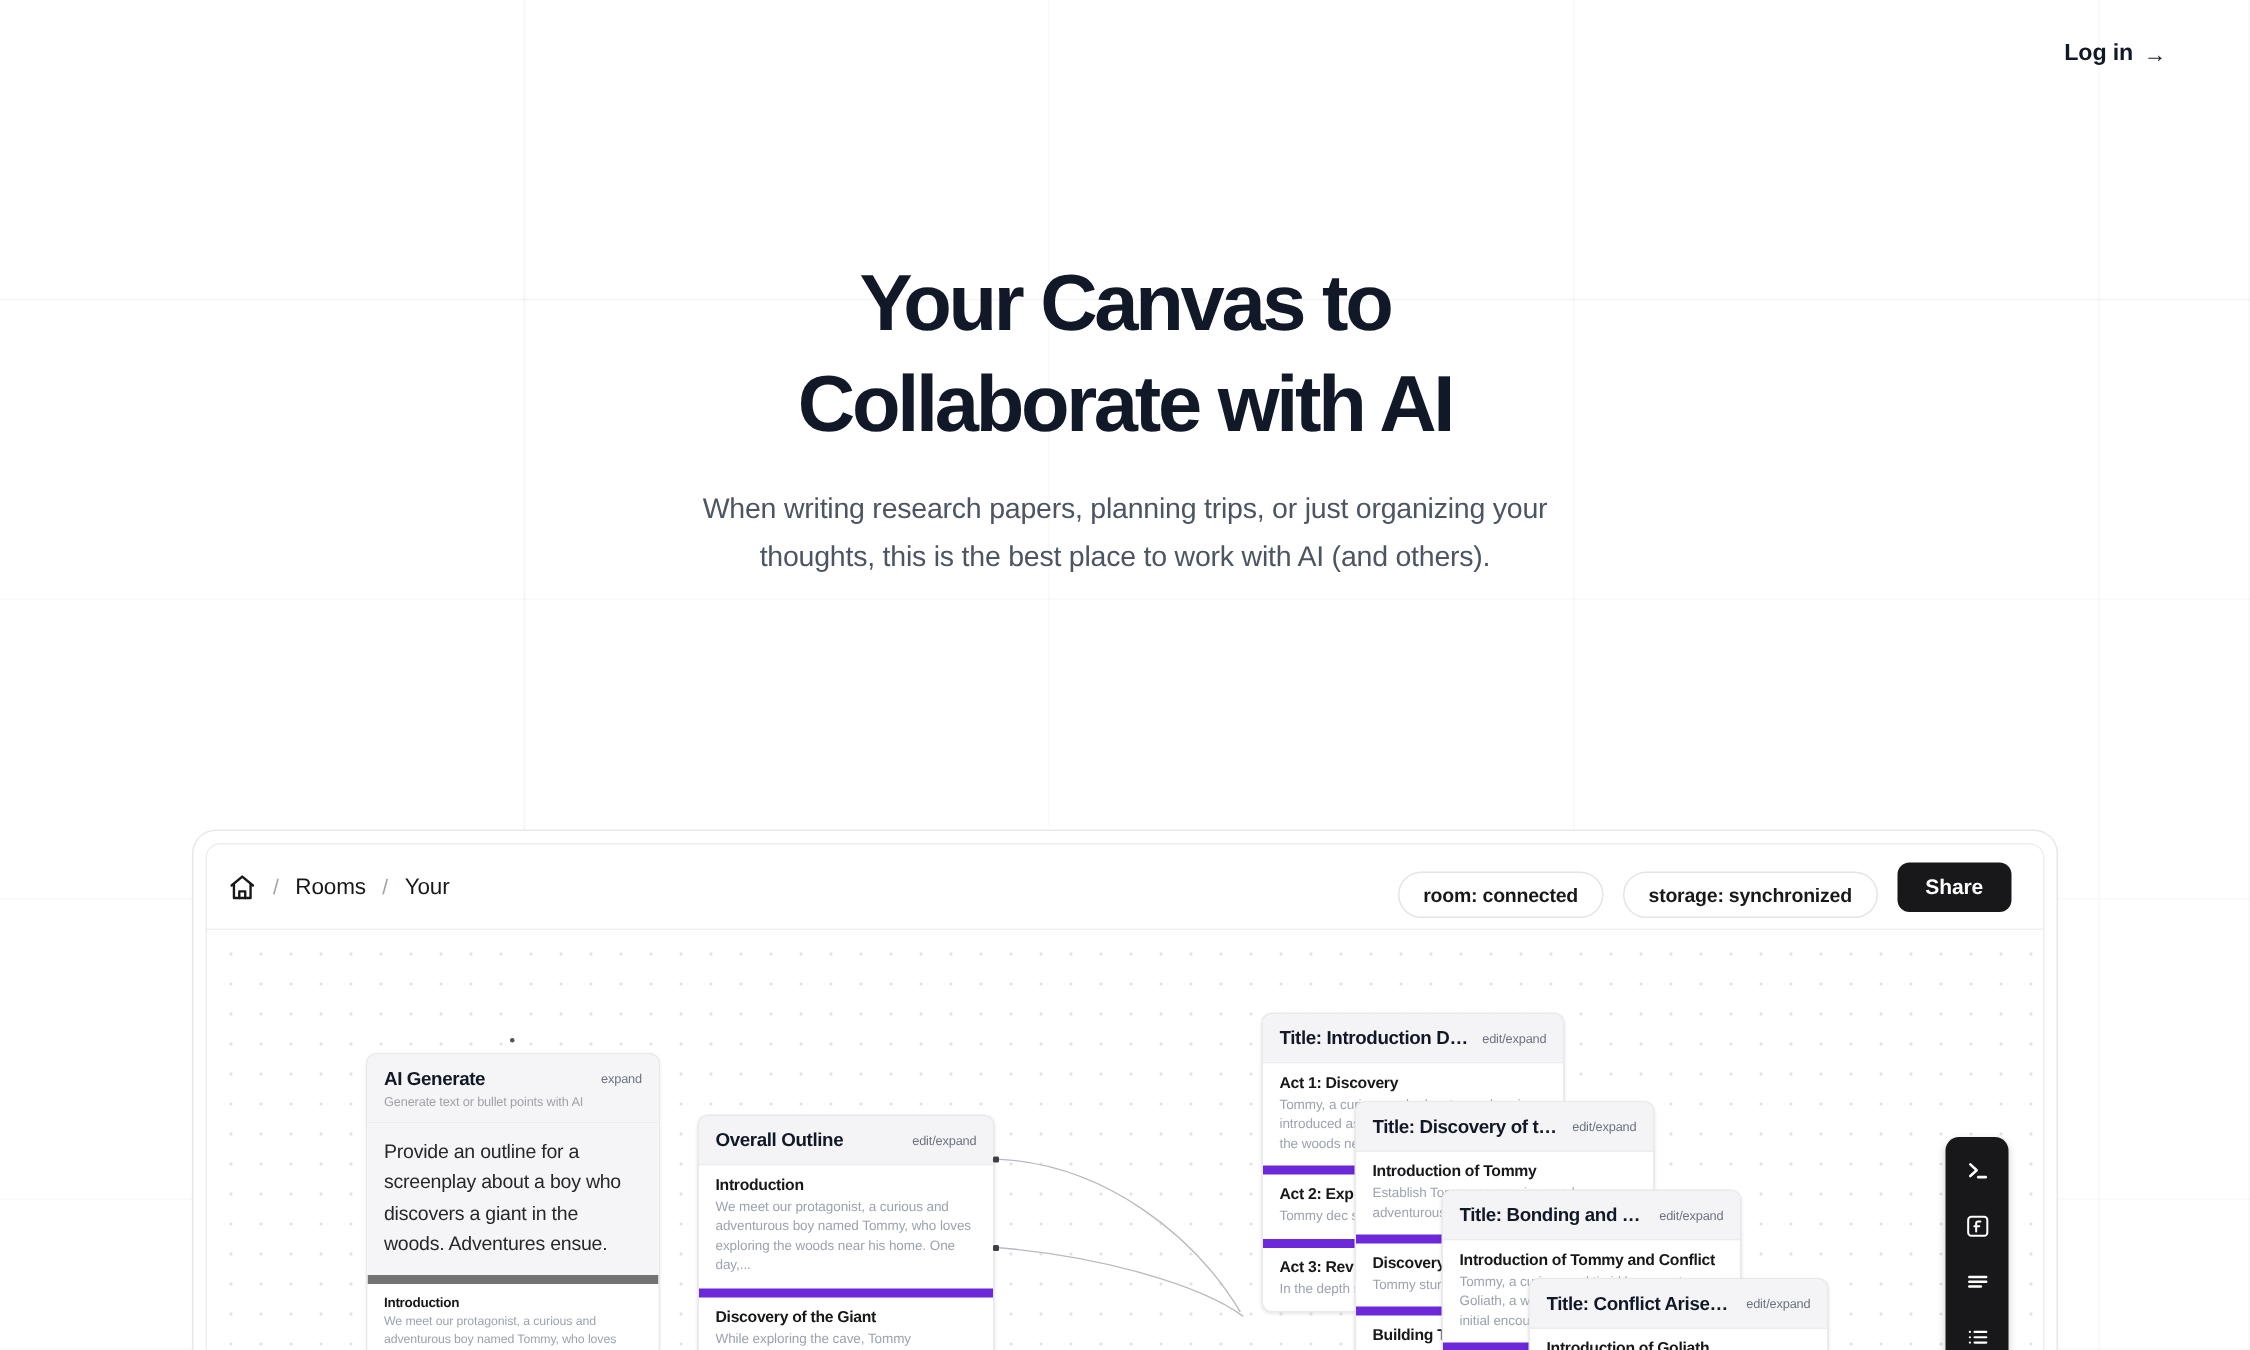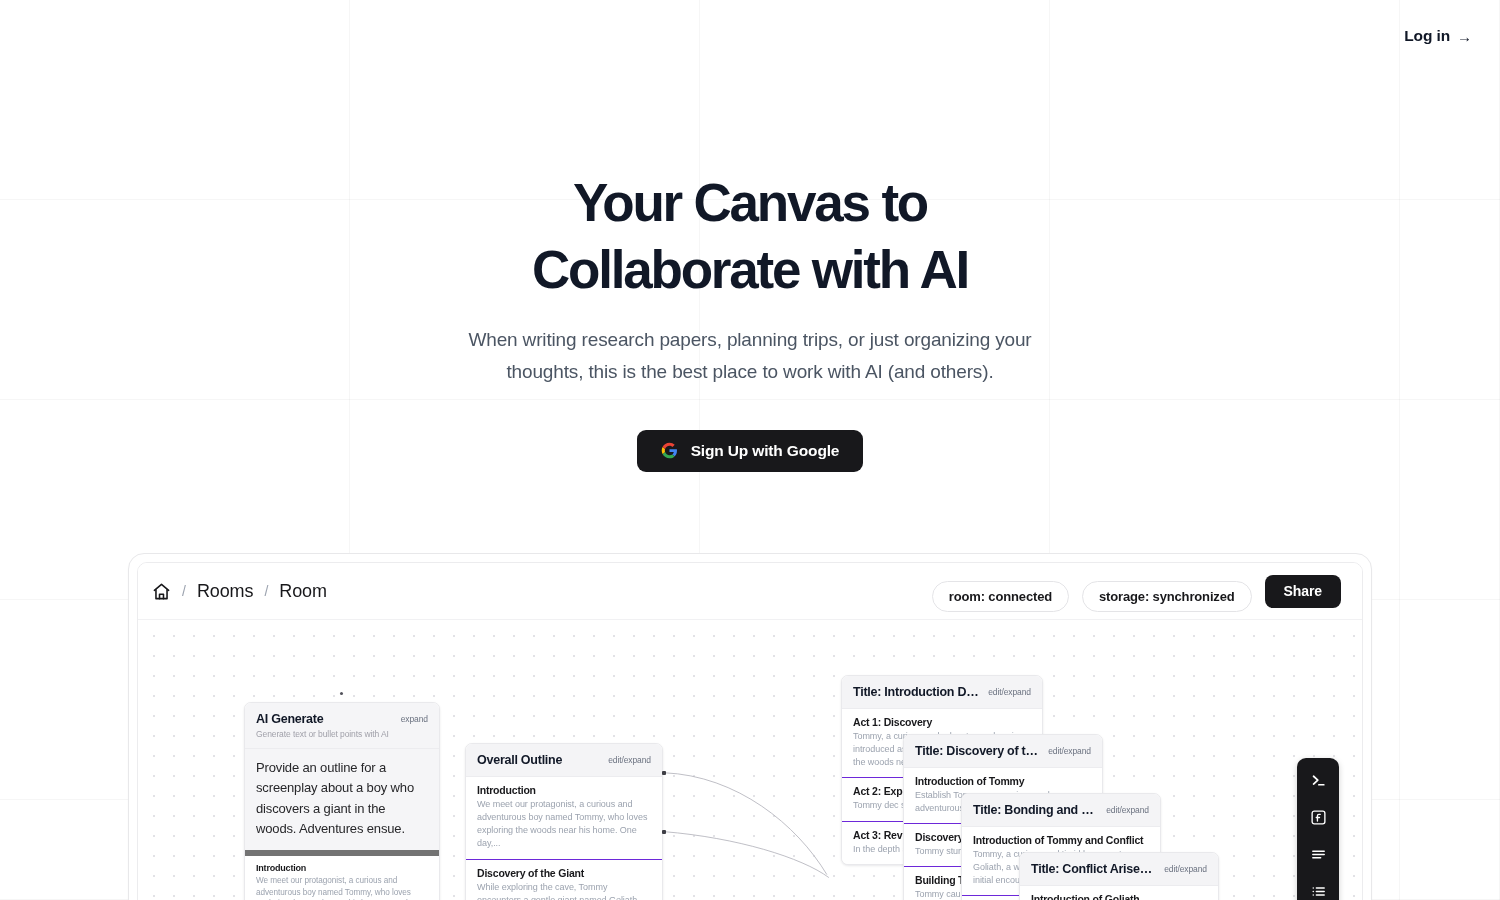--- a/index.html
+++ b/index.html
@@ -17,21 +17,21 @@
       repeating-linear-gradient(to right, rgba(0,0,0,0.035) 0 1px, transparent 1px 350px),
       repeating-linear-gradient(to bottom, rgba(0,0,0,0.035) 0 1px, transparent 1px 200px),
       #ffffff;
     background-position: -1px -1px, -1px -1px;
   }
 
   
   .topnav {
     position: absolute; top: 0; left: 0; right: 0; height: 72px;
     display: flex; align-items: center; justify-content: flex-end;
-    padding-right: 28px;
+    padding-right: 56px;
   }
   .login-link {
     display: inline-flex; align-items: center; gap: 7px;
     font-size: 15.5px; font-weight: 700; color: #111827;
     letter-spacing: -0.1px; cursor: pointer; text-decoration: none;
   }
   .login-arrow { font-size: 15px; line-height: 1; color: #111827; }
 
   
   .hero { position: absolute; top: 0; left: 0; right: 0; text-align: center; }
@@ -85,21 +85,21 @@
     height: 57px;
     display: flex; align-items: center;
     padding: 0 21px 0 14px;
     background: #ffffff;
     border-bottom: 1px solid #f1f1f3;
   }
   .breadcrumb { display: flex; align-items: center; gap: 11px; }
   .home-icon { display: block; width: 19px; height: 19px; color: #18181b; }
   .bc-sep { color: #9ca3af; font-size: 14px; font-weight: 400; }
   .bc-item {
-    font-size: 18px; color: #18181b; font-weight: 400;
+    font-size: 15px; color: #18181b; font-weight: 400;
     letter-spacing: -0.1px; cursor: pointer;
   }
   .app-bar-right {
     margin-left: auto; display: flex; align-items: center; gap: 13px;
   }
   .pill {
     border: 1px solid #e4e4e7; border-radius: 999px;
     padding: 0 16px; height: 31px;
     display: inline-flex; align-items: center;
     font-size: 13px; font-weight: 700; color: #18181b;
@@ -157,21 +157,21 @@
   .node-body { background: #ffffff; }
   .prompt-box {
     margin: 0; padding: 9px 11px 11px;
     background: #f5f5f7;
     font-size: 13px; line-height: 1.56; color: #27272a;
     letter-spacing: -0.15px;
     border-bottom: 6px solid #737373;
   }
   .section {
     padding: 7px 11px 8px;
-    border-bottom: 1px solid #6d28d9;
+    border-bottom: 6px solid #6d28d9;
   }
   .section:last-child { border-bottom: none; }
   .sec-title {
     font-size: 10.5px; font-weight: 700; color: #18181b;
     letter-spacing: -0.2px; margin-bottom: 2px;
   }
   .sec-title.sm { font-size: 9px; }
   .sec-text {
     font-size: 8.2px; line-height: 1.42; color: #9ca3af;
     letter-spacing: -0.05px;
@@ -224,51 +224,38 @@
       <span class="login-arrow">→</span>
     </a>
   </div>
 
   <div class="hero">
     <h1 class="hero-title">
       <span>Your Canvas to</span>
       <span class="l2">Collaborate with AI</span>
     </h1>
     <p class="hero-sub">When writing research papers, planning trips, or just organizing your thoughts, this is the best place to work with AI (and others).</p>
-    <div class="cta-wrap">
-      <button class="cta-btn">
-        <span>
-          <svg class="g-logo" viewBox="0 0 48 48" aria-hidden="true">
-            <path fill="#4285F4" d="M45.1 24.5c0-1.6-.1-2.8-.4-4H24v7.5h12.1c-.2 2-1.6 5-4.5 7l6.9 5.3c4.1-3.8 6.6-9.4 6.6-15.8z"></path>
-            <path fill="#34A853" d="M24 46c6 0 11-2 14.6-5.4l-6.9-5.3c-1.9 1.3-4.4 2.2-7.6 2.2-5.8 0-10.8-3.9-12.5-9.2l-7.2 5.5C7.9 41 15.4 46 24 46z"></path>
-            <path fill="#FBBC05" d="M11.5 28.3c-.5-1.3-.7-2.8-.7-4.3s.3-3 .7-4.3l-7.2-5.6C2.8 17 2 20.4 2 24s.8 7 2.3 9.9l7.2-5.6z"></path>
-            <path fill="#EA4335" d="M24 10.5c4.1 0 6.9 1.8 8.5 3.3l6.2-6C34.9 4.3 30 2 24 2 15.4 2 7.9 7 4.3 14.1l7.2 5.6c1.7-5.3 6.7-9.2 12.5-9.2z"></path>
-          </svg>
-        </span>
-        <span>Sign Up with Google</span>
-      </button>
-    </div>
   </div>
 
   <div class="app-window">
     <div class="app-inner">
 
       <div class="app-bar">
         <div class="breadcrumb">
           <span>
             <svg class="home-icon" viewBox="0 0 24 24" fill="none" stroke="currentColor" stroke-width="2" stroke-linecap="round" stroke-linejoin="round">
               <path d="M3 10.5 12 3l9 7.5"></path>
                 <path d="M5 9.8V21h14V9.8"></path>
                 <path d="M9.5 21v-5.5h5V21"></path>
             </svg>
           </span>
           <span class="bc-sep">/</span>
           <span class="bc-item">Rooms</span>
           <span class="bc-sep">/</span>
-          <span class="bc-item">Room</span>
+          <span class="bc-item">Your</span>
         </div>
         <div class="app-bar-right">
           <span class="pill">room: connected</span>
           <span class="pill">storage: synchronized</span>
           <button class="share-btn">Share</button>
         </div>
       </div>
 
       <div class="canvas">
 

